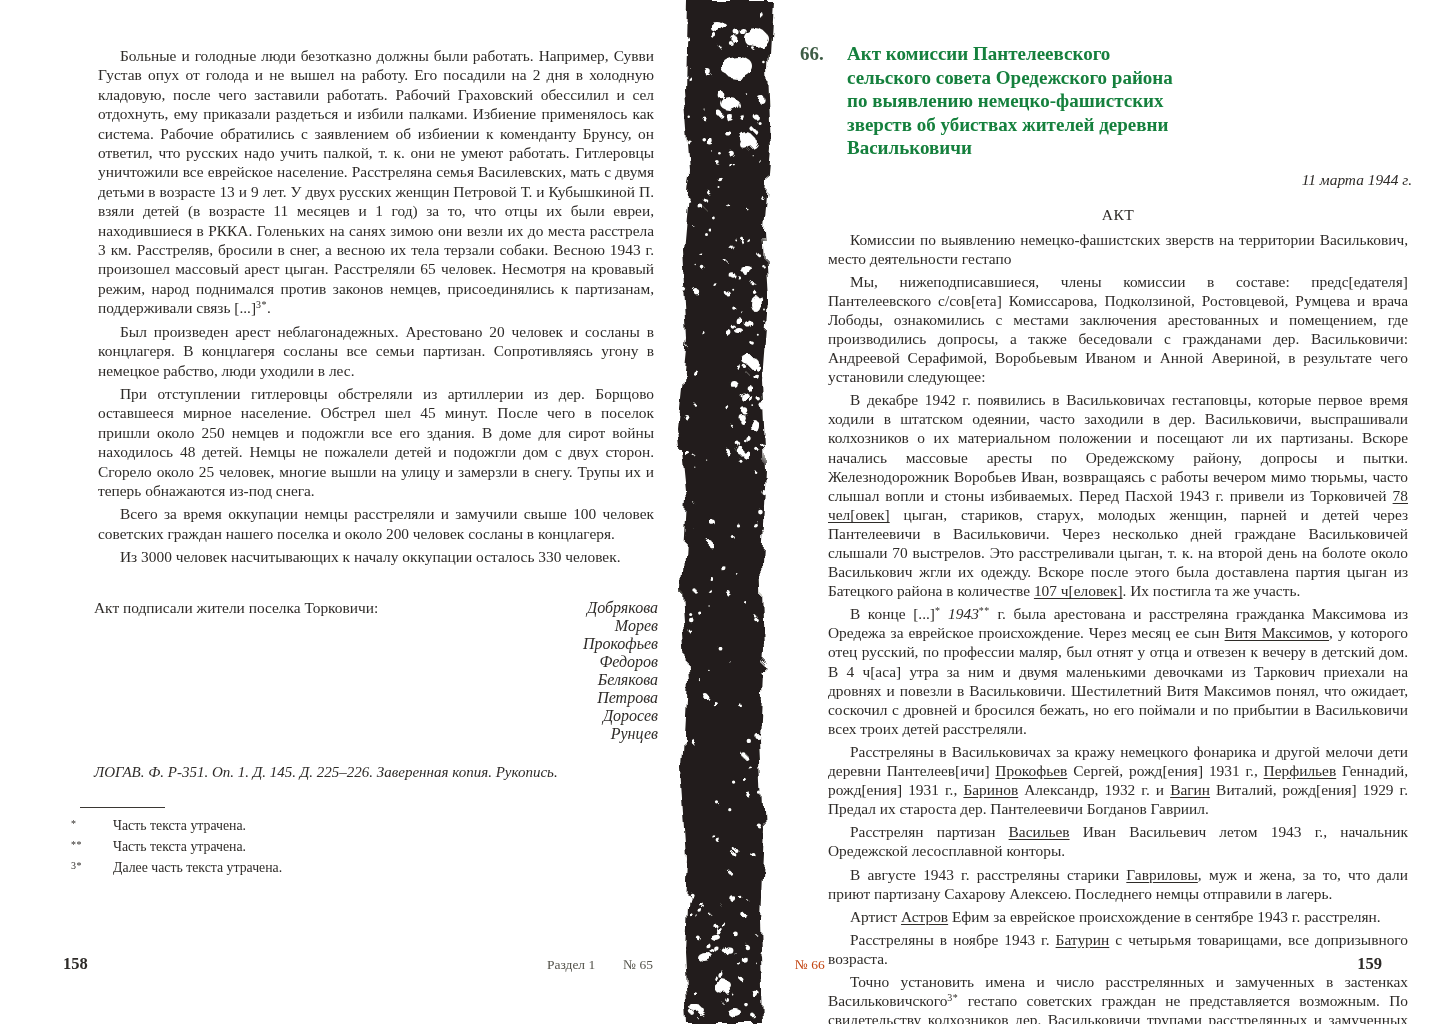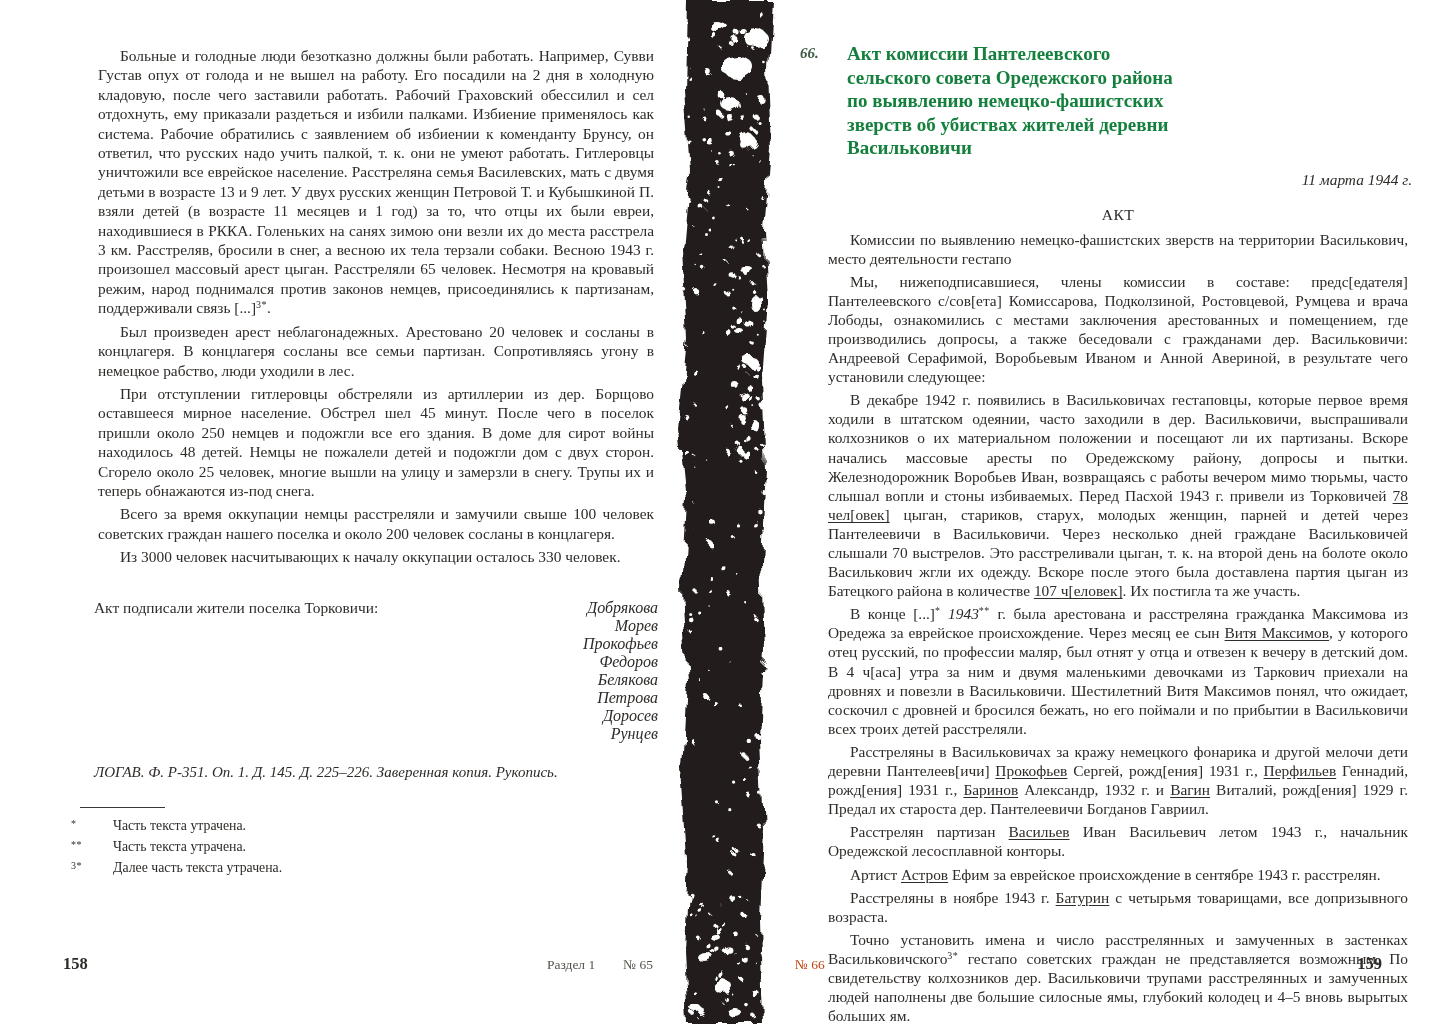--- a/index.html
+++ b/index.html
@@ -55,21 +55,21 @@
   .fn-row { display: flex; font-size: 13.8px; line-height: 21px; }
   .fn-marker-cell { width: 50px; flex: 0 0 50px; padding-left: 8px; box-sizing: border-box; }
   .fn-marker { vertical-align: 3px; }
 
   
   .doc-head { display: flex; }
   .doc-num {
     flex: 0 0 47px;
     margin-left: -24px;
     font-weight: bold;
-    font-size: 15px; line-height: 23.5px; font-style: italic;
+    font-size: 19px; line-height: 23.5px;
   }
   .doc-title {
     font-weight: bold;
     font-size: 19px; line-height: 23.5px;
     width: 350px;
   }
   .doc-date {
     margin-top: 10px;
     text-align: right;
     font-style: italic;
@@ -433,20 +433,21 @@
   <div class="doc-date">11 марта 1944 г.</div>
   <div class="doc-heading">АКТ</div>
 
   <div class="doc-body">
     <p class="body-par"><span>Комиссии по выявлению немецко-фашистских зверств на территории Василькович, место деятельности гестапо</span></p>
     <p class="body-par"><span>Мы, нижеподписавшиеся, члены комиссии в составе: предс[едателя] Пантелеевского с/сов[ета] Комиссарова, Подколзиной, Ростовцевой, Румцева и врача Лободы, ознакомились с местами заключения арестованных и помещением, где производились допросы, а также беседовали с гражданами дер. Васильковичи: Андреевой Серафимой, Воробьевым Иваном и Анной Авериной, в результате чего установили следующее:</span></p>
     <p class="body-par"><span>В декабре 1942 г. появились в Васильковичах гестаповцы, которые первое время ходили в штатском одеянии, часто заходили в дер. Васильковичи, выспрашивали колхозников о их материальном положении и посещают ли их партизаны. Вскоре начались массовые аресты по Оредежскому району, допросы и пытки. Железнодорожник Воробьев Иван, возвращаясь с работы вечером мимо тюрьмы, часто слышал вопли и стоны избиваемых. Перед Пасхой 1943 г. привели из Торковичей </span><u>78 чел[овек]</u><span> цыган, стариков, старух, молодых женщин, парней и детей через Пантелеевичи в Васильковичи. Через несколько дней граждане Васильковичей слышали 70 выстрелов. Это расстреливали цыган, т. к. на второй день на болоте около Василькович жгли их одежду. Вскоре после этого была доставлена партия цыган из Батецкого района в количестве </span><u>107 ч[еловек]</u><span>. Их постигла та же участь.</span></p>
     <p class="body-par"><span>В конце [...]</span><sup>*</sup><span> </span><em>1943</em><sup>**</sup><span> г. была арестована и расстреляна гражданка Максимова из Оредежа за еврейское происхождение. Через месяц ее сын </span><u>Витя Максимов</u><span>, у которого отец русский, по профессии маляр, был отнят у отца и отвезен к вечеру в детский дом. В 4 ч[аса] утра за ним и двумя маленькими девочками из Таркович приехали на дровнях и повезли в Васильковичи. Шестилетний Витя Максимов понял, что ожидает, соскочил с дровней и бросился бежать, но его поймали и по прибытии в Васильковичи всех троих детей расстреляли.</span></p>
     <p class="body-par"><span>Расстреляны в Васильковичах за кражу немецкого фонарика и другой мелочи дети деревни Пантелеев[ичи] </span><u>Прокофьев</u><span> Сергей, рожд[ения] 1931 г., </span><u>Перфильев</u><span> Геннадий, рожд[ения] 1931 г., </span><u>Баринов</u><span> Александр, 1932 г. и </span><u>Вагин</u><span> Виталий, рожд[ения] 1929 г. Предал их староста дер. Пантелеевичи Богданов Гавриил.</span></p>
     <p class="body-par"><span>Расстрелян партизан </span><u>Васильев</u><span> Иван Васильевич летом 1943 г., начальник Оредежской лесосплавной конторы.</span></p>
+    <p class="body-par"><span>В августе 1943 г. расстреляны старики </span><u>Гавриловы</u><span>, муж и жена, за то, что дали приют партизану Сахарову Алексею. Последнего немцы отправили в лагерь.</span></p>
     <p class="body-par"><span>Артист </span><u>Астров</u><span> Ефим за еврейское происхождение в сентябре 1943 г. расстрелян.</span></p>
     <p class="body-par"><span>Расстреляны в ноябре 1943 г. </span><u>Батурин</u><span> с четырьмя товарищами, все допризывного возраста.</span></p>
     <p class="body-par"><span>Точно установить имена и число расстрелянных и замученных в застенках Васильковичского</span><sup>3*</sup><span> гестапо советских граждан не представляется возможным. По свидетельству колхозников дер. Васильковичи трупами расстрелянных и замученных людей наполнены две большие силосные ямы, глубокий колодец и 4–5 вновь вырытых больших ям.</span></p>
   </div>
 </section>
 
 <div class="page-num page-num-left">158</div>
 <div class="running-left">
   <span>Раздел 1</span>
   <span>№ 65</span>

